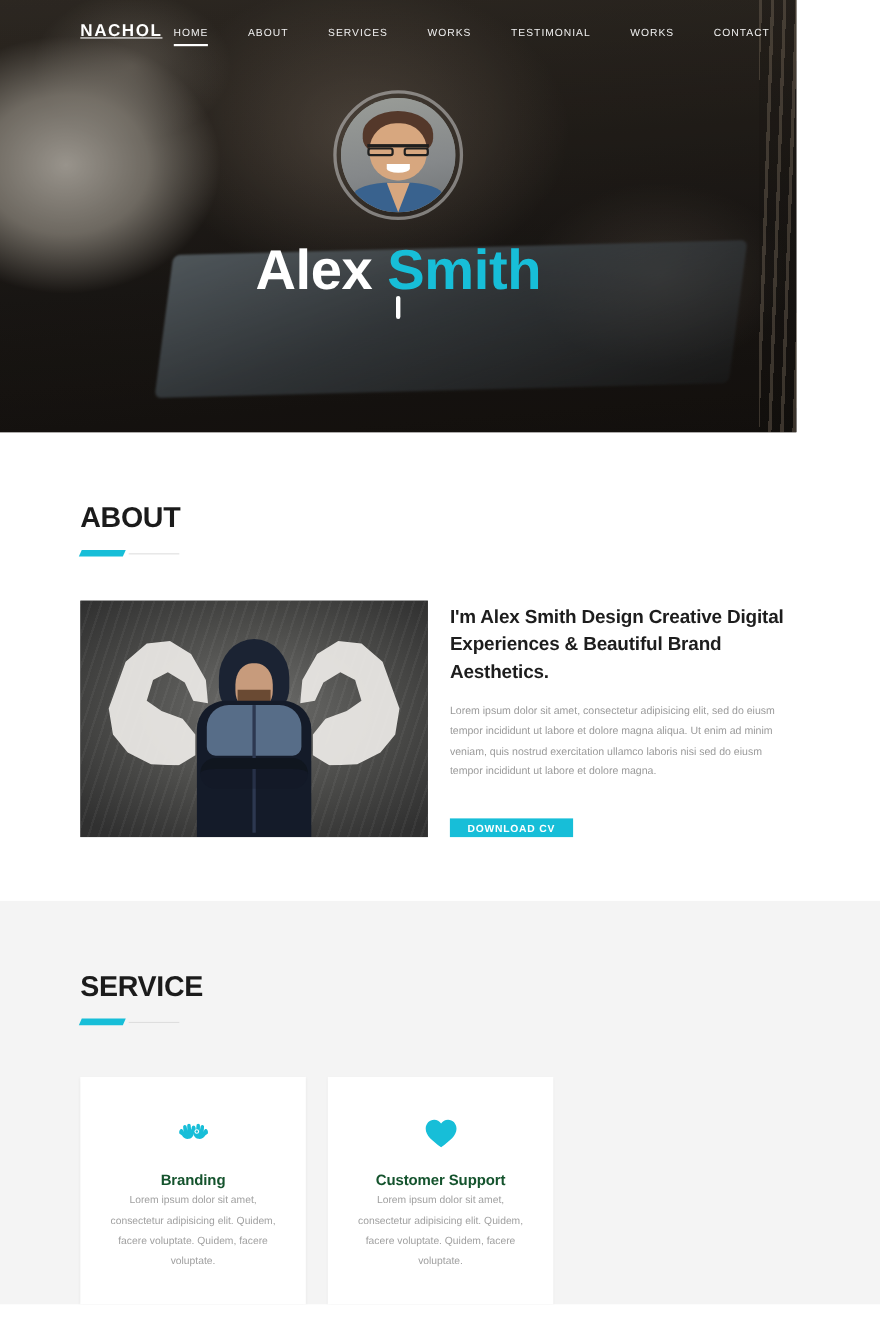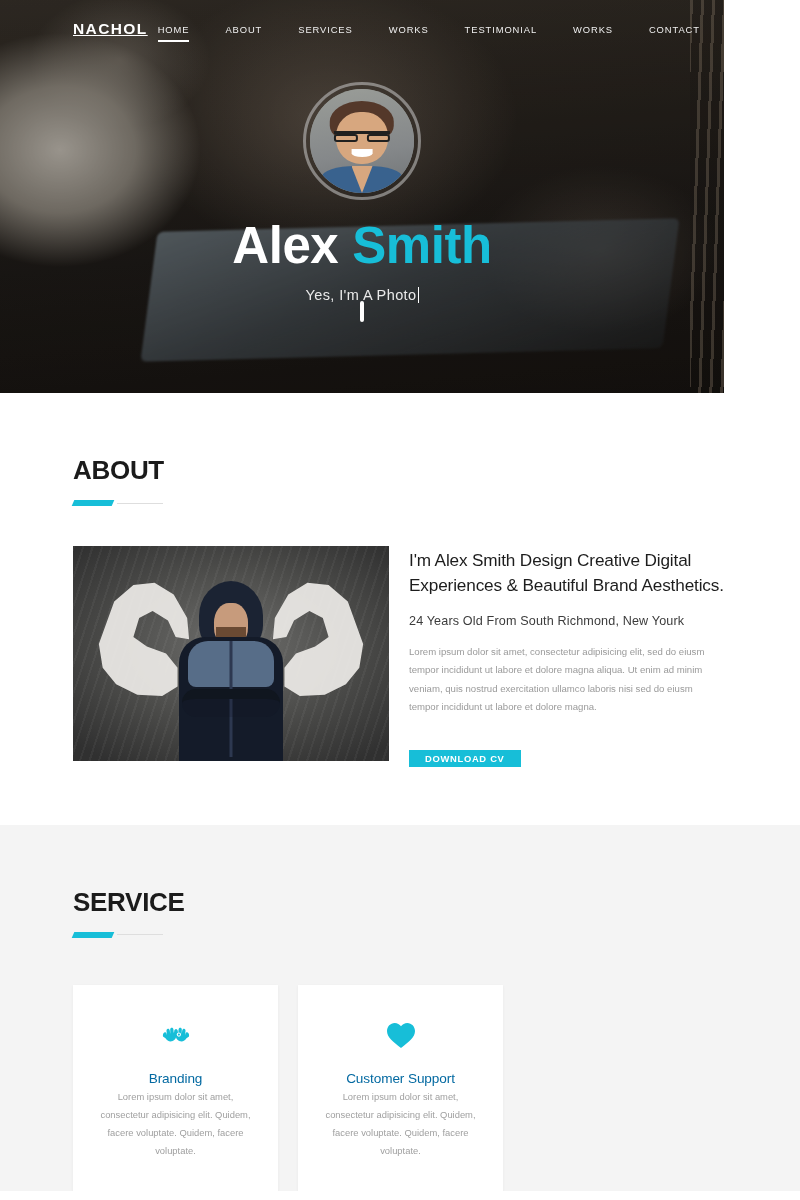--- a/index.html
+++ b/index.html
@@ -226,21 +226,21 @@
     width:3px; height:116px; background:#2d3850;
   }
   .ap-arms {
     position:absolute; left:50%; top:108px; transform:translateX(-50%);
     width:98px; height:28px; background:#10162233; border-radius:14px;
     border-top:10px solid #10161f;
   }
 
   .about-text { flex:1; padding-top:2px; }
   .about-h {
-    font-size:17.2px; font-weight:normal; line-height:1.45;
+    font-size:17.2px; font-weight:bold; line-height:1.45;
     color:#1d1d1d; letter-spacing:-0.15px;
   }
   .about-loc {
     margin-top:16px; font-size:12.6px; color:#3c3c3c;
     letter-spacing:0.15px;
   }
   .about-p {
     margin-top:15px; font-size:9.6px; line-height:1.92;
     color:#9a9a9a; max-width:308px;
   }
@@ -261,21 +261,21 @@
     padding:34px 20px 30px;
     text-align:center;
     box-shadow:0 1px 3px rgba(0,0,0,0.05);
   }
   .svc-icon {
     height:34px; display:flex; align-items:center; justify-content:center;
     color:#17bed8;
   }
   .svc-icon svg { display:block; }
   .svc-title {
-    margin-top:18px; font-size:13.6px; font-weight:normal; color:#0369a1;
+    margin-top:18px; font-size:13.6px; font-weight:bold; color:#14532d;
     letter-spacing:-0.1px;
   }
   .svc-desc {
     margin-top:2px; font-size:9.4px; line-height:1.95; color:#a0a0a0;
   }
 </style>
 </head>
 <body>
 
 <header class="hero">
@@ -310,23 +310,20 @@
         <span class="smile"></span>
         <span class="shirt"></span>
       </div>
     </div>
 
     <h1 class="hero-name">
       <span>Alex</span>
       <span class="accent">Smith</span>
     </h1>
 
-    <div class="hero-sub">
-      <span>Yes, I'm A Photo</span><span class="cursor"></span>
-    </div>
 
     <a class="mouse" href="#"></a>
   </div>
 </header>
 
 <section class="section section-about">
   <h2 class="sec-title">ABOUT</h2>
   <div class="sec-rule">
     <span class="bar"></span>
     <span class="line"></span>
@@ -343,21 +340,20 @@
         <span class="ap-beard"></span>
         <span class="ap-torso"></span>
         <span class="ap-chest"></span>
         <span class="ap-zip"></span>
         <span class="ap-arms"></span>
       </span>
     </figure>
 
     <div class="about-text">
       <h3 class="about-h">I'm Alex Smith Design Creative Digital Experiences &amp; Beautiful Brand Aesthetics.</h3>
-      <p class="about-loc">24 Years Old From South Richmond, New Yourk</p>
       <p class="about-p">Lorem ipsum dolor sit amet, consectetur adipisicing elit, sed do eiusm tempor incididunt ut labore et dolore magna aliqua. Ut enim ad minim veniam, quis nostrud exercitation ullamco laboris nisi sed do eiusm tempor incididunt ut labore et dolore magna.</p>
       <button class="btn-cv">DOWNLOAD CV</button>
     </div>
   </div>
 </section>
 
 <section class="section section-service">
   <h2 class="sec-title">SERVICE</h2>
   <div class="sec-rule">
     <span class="bar"></span>

